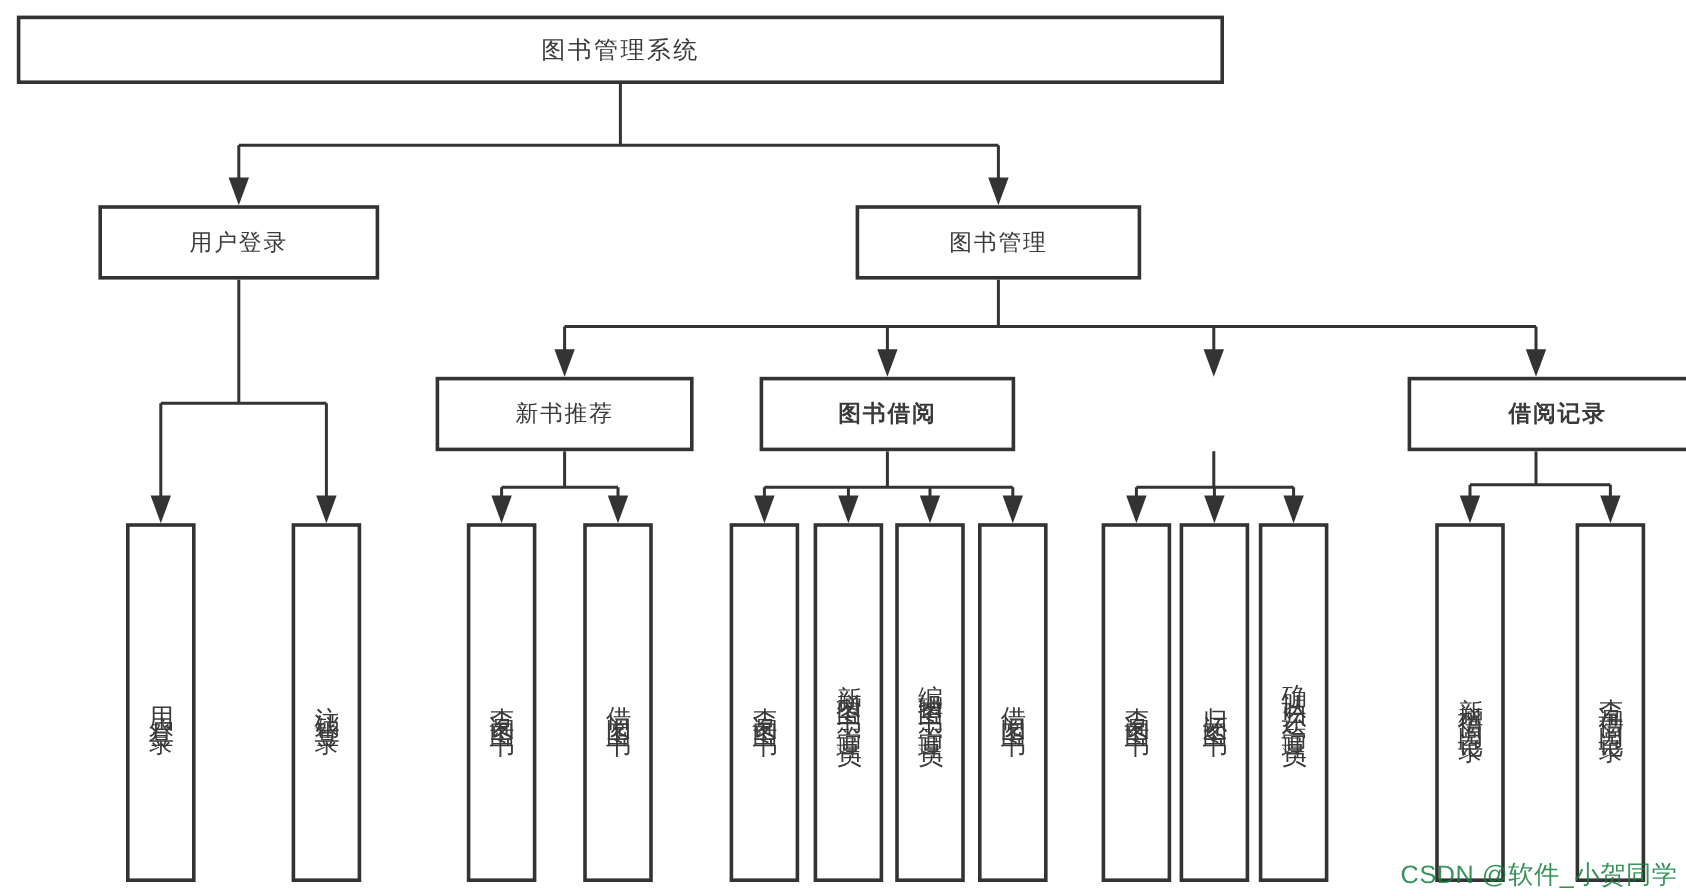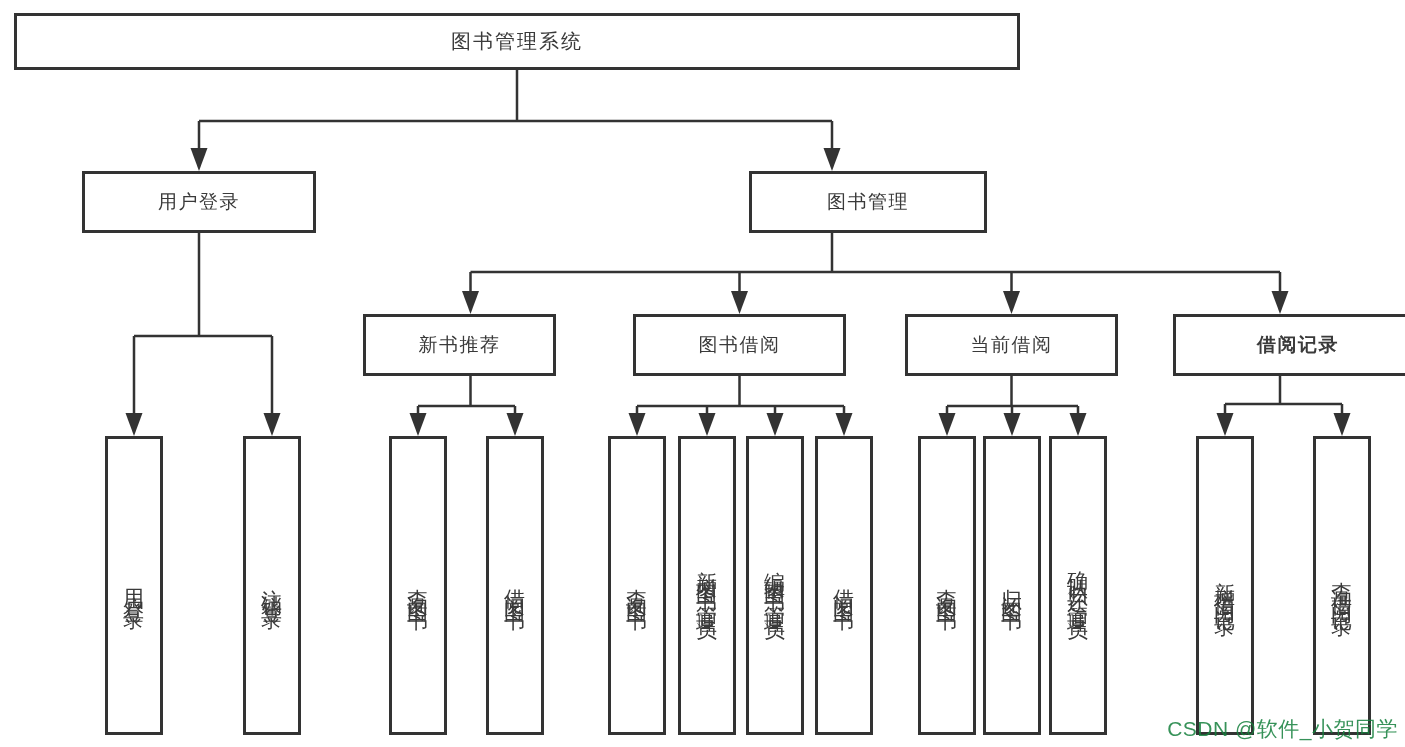--- a/index.html
+++ b/index.html
@@ -45,23 +45,23 @@
     text-orientation: mixed;
     font-size: 21px;
     letter-spacing: 7px;
     color: #3a3a3a;
     line-height: 1;
     white-space: nowrap;
   }
   
   .root-box  { left: 14px;  top: 13px;  width: 1006px; height: 57px; }
   .n-user    { left: 82px;  top: 171px; width: 234px;  height: 62px; }
-  .n-mgmt    { left: 713px; top: 171px; width: 238px;  height: 62px; margin-left: 36px; }
-  .n-newbook { left: 363px; top: 314px; width: 193px;  height: 62px; }
-  .n-borrow  { left: 633px; top: 314px; width: 213px;  height: 62px; }
+  .n-mgmt    { left: 713px; top: 171px; width: 238px;  height: 62px; }
+  .n-newbook { left: 363px; top: 314px; width: 215px;  height: 62px; }
+  .n-borrow  { left: 633px; top: 314px; width: 213px;  height: 62px; font-weight: bold; }
   .n-current { left: 905px; top: 314px; width: 213px;  height: 62px; }
   .n-records { left: 1173px;top: 314px; width: 250px;  height: 62px; font-weight: bold; }
   .leaf { top: 436px; width: 58px; height: 299px; }
   .lf-u1 { left: 105px; }
   .lf-u2 { left: 243px; }
   .lf-n1 { left: 389px; }
   .lf-n2 { left: 486px; }
   .lf-b1 { left: 608px; }
   .lf-b2 { left: 678px; }
   .lf-b3 { left: 746px; }
@@ -138,23 +138,20 @@
   <div class="box n-mgmt">
     <span class="hlabel">图书管理</span>
   </div>
 
   <div class="box n-newbook">
     <span class="hlabel">新书推荐</span>
   </div>
   <div class="box n-borrow">
     <span class="hlabel">图书借阅</span>
   </div>
-  <div class="box n-current">
-    <span class="hlabel">当前借阅</span>
-  </div>
   <div class="box n-records">
     <span class="hlabel">借阅记录</span>
   </div>
 
   <div class="box leaf lf-u1">
     <span class="vlabel">用户登录</span>
   </div>
   <div class="box leaf lf-u2">
     <span class="vlabel">注销登录</span>
   </div>

